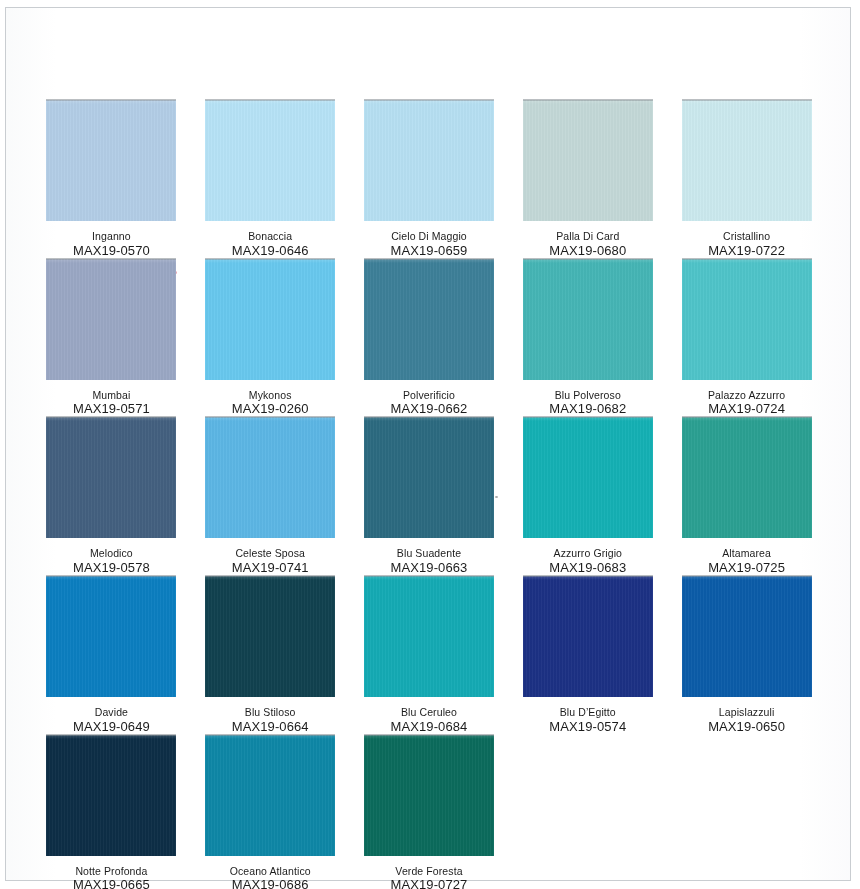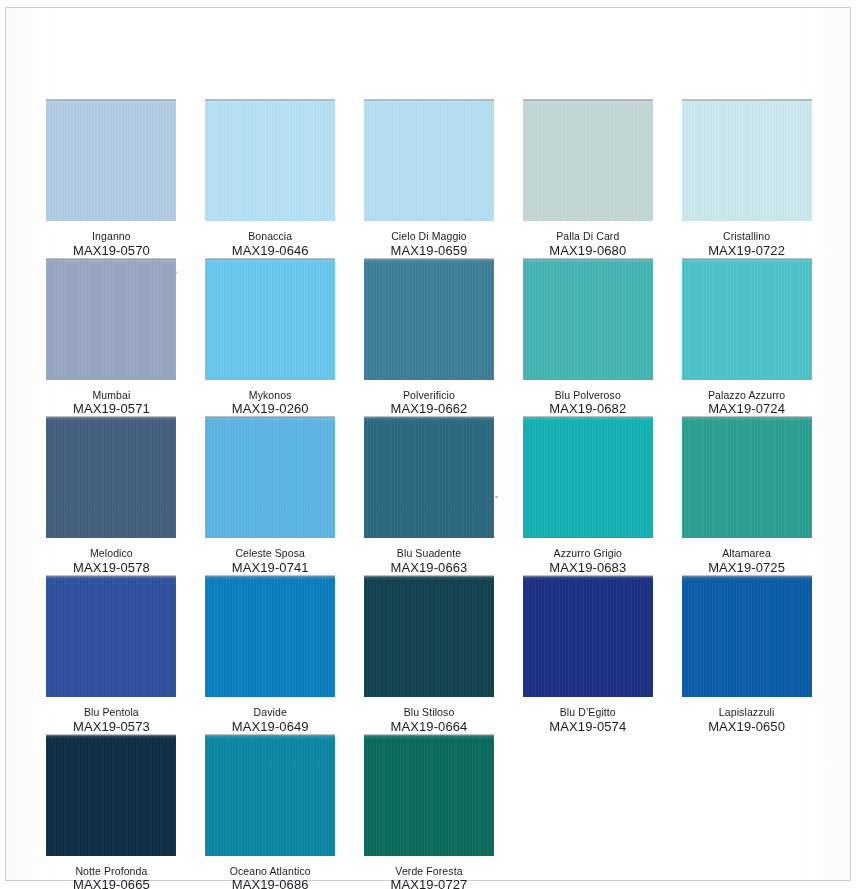--- a/index.html
+++ b/index.html
@@ -268,47 +268,47 @@
         <div class="chip-wrap">
           <div class="chip" style="background: rgb(43, 160, 146);"></div>
         </div>
         <div class="labels">
           <div class="swatch-name">Altamarea</div>
           <div class="swatch-code">MAX19-0725</div>
         </div>
       </div>
       <div class="cell">
         <div class="chip-wrap">
-          <div class="chip" style="background: rgb(47, 82, 160);"></div>
-        </div>
-        <div class="labels">
-          <div class="swatch-name">Blu Pentola</div>
-          <div class="swatch-code">MAX19-0573</div>
-        </div>
-      </div>
-      <div class="cell">
-        <div class="chip-wrap">
           <div class="chip" style="background: rgb(11, 126, 192);"></div>
         </div>
         <div class="labels">
           <div class="swatch-name">Davide</div>
           <div class="swatch-code">MAX19-0649</div>
         </div>
       </div>
       <div class="cell">
         <div class="chip-wrap">
           <div class="chip" style="background: rgb(17, 65, 79);"></div>
         </div>
         <div class="labels">
           <div class="swatch-name">Blu Stiloso</div>
           <div class="swatch-code">MAX19-0664</div>
         </div>
       </div>
       <div class="cell">
         <div class="chip-wrap">
+          <div class="chip" style="background: rgb(20, 170, 180);"></div>
+        </div>
+        <div class="labels">
+          <div class="swatch-name">Blu Ceruleo</div>
+          <div class="swatch-code">MAX19-0684</div>
+        </div>
+      </div>
+      <div class="cell">
+        <div class="chip-wrap">
           <div class="chip" style="background: rgb(28, 49, 132);"></div>
         </div>
         <div class="labels">
           <div class="swatch-name">Blu D’Egitto</div>
           <div class="swatch-code">MAX19-0574</div>
         </div>
       </div>
       <div class="cell">
         <div class="chip-wrap">
           <div class="chip" style="background: rgb(11, 92, 168);"></div>

